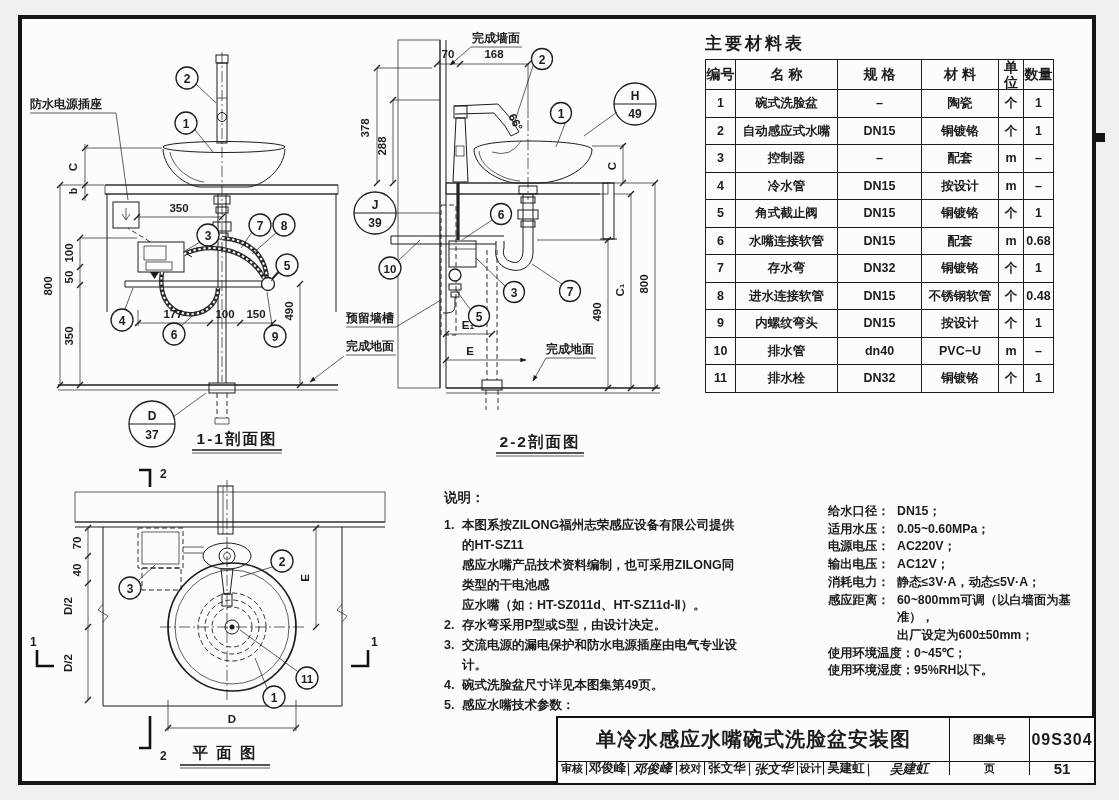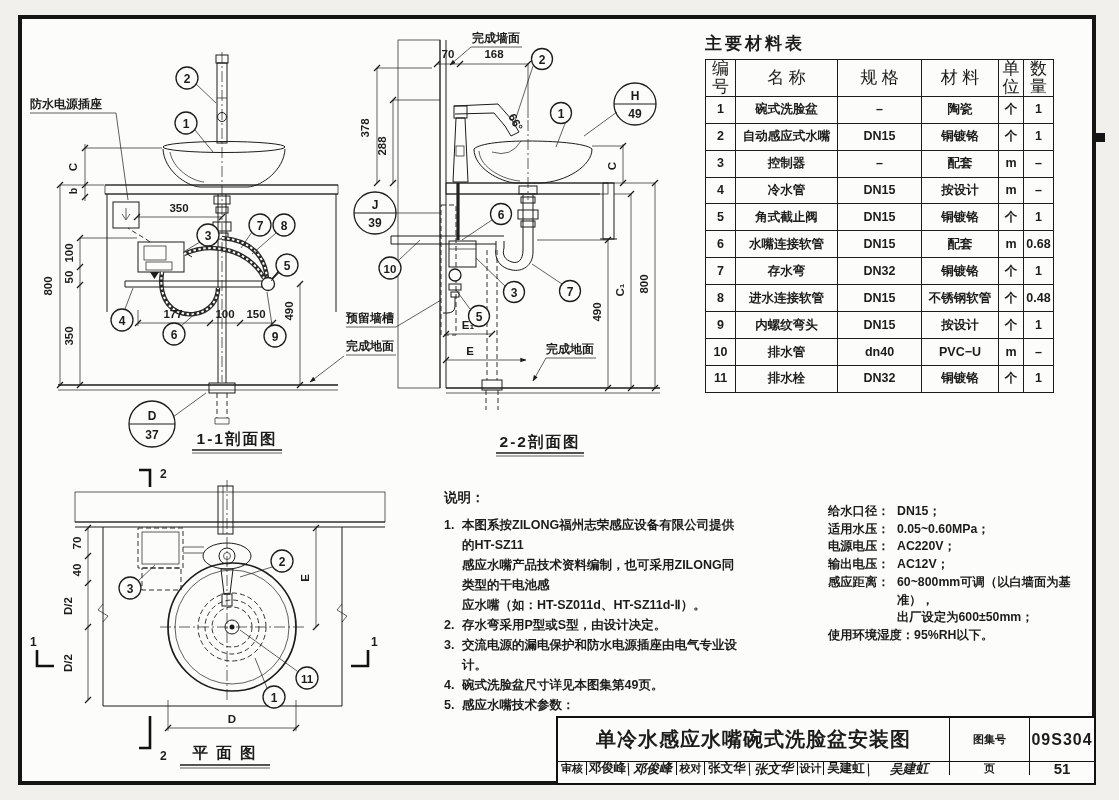--- a/index.html
+++ b/index.html
@@ -5,21 +5,21 @@
   html,body{margin:0;padding:0}
   body{width:1119px;height:800px;font-family:"Liberation Sans",sans-serif;background:#f1f0ec;overflow:hidden}
   .page{position:relative;width:1119px;height:800px;background:#f1f0ec;color:#1c1c1c}
   .frame{position:absolute;left:18px;top:15px;width:1078px;height:770px;border:4px solid #151515;background:#fcfcfa;box-sizing:border-box}
   .abs{position:absolute}
   
   .mat-title{left:705px;top:32px;width:348px;font-size:17px;font-weight:800;letter-spacing:3px}
   table.mat{left:705px;top:59px;width:348px;height:334px;border-collapse:collapse;table-layout:fixed;
     font-size:12.5px;font-weight:600;text-align:center}
   table.mat td,table.mat th{border:1.6px solid #1c1c1c;padding:0;line-height:1.05}
-  table.mat th{font-size:17px;font-weight:400}
+  table.mat th{font-size:14px;font-weight:700}
   
   .notes{left:444px;top:488px;width:300px;font-size:12.5px;font-weight:600;line-height:20px}
   .notes .hd{font-size:13.5px;font-weight:800;margin-bottom:7px}
   .note-line{display:flex}
   .note-line .n{flex:0 0 18px}
   .note-line .t{flex:1}
   
   .specs{left:828px;top:503px;width:268px;font-size:12.3px;font-weight:600;line-height:17.7px}
   .spec-row{display:flex}
   .spec-row .lab{flex:0 0 auto;min-width:69px}
@@ -628,26 +628,34 @@
       </div>
       <div class="spec-row">
         <span class="lab">电源电压：</span>
         <span>AC220V；</span>
       </div>
       <div class="spec-row">
         <span class="lab">输出电压：</span>
         <span>AC12V；</span>
       </div>
       <div class="spec-row">
+        <span class="lab">消耗电力：</span>
+        <span>静态≤3V·A，动态≤5V·A；</span>
+      </div>
+      <div class="spec-row">
         <span class="lab">感应距离：</span>
         <span>60~800mm可调（以白墙面为基准），</span>
       </div>
       <div class="spec-row">
         <span class="lab"></span>
         <span>出厂设定为600±50mm；</span>
+      </div>
+      <div class="spec-row">
+        <span class="lab">使用环境温度：</span>
+        <span>0~45℃；</span>
       </div>
       <div class="spec-row">
         <span class="lab">使用环境湿度：</span>
         <span>95%RH以下。</span>
       </div>
     </div>
 
   <div class="abs tblock">
     <div class="tb-row tb-r1">
       <div class="tb-cell tb-title" style="flex:0 0 391px">单冷水感应水嘴碗式洗脸盆安装图</div>

